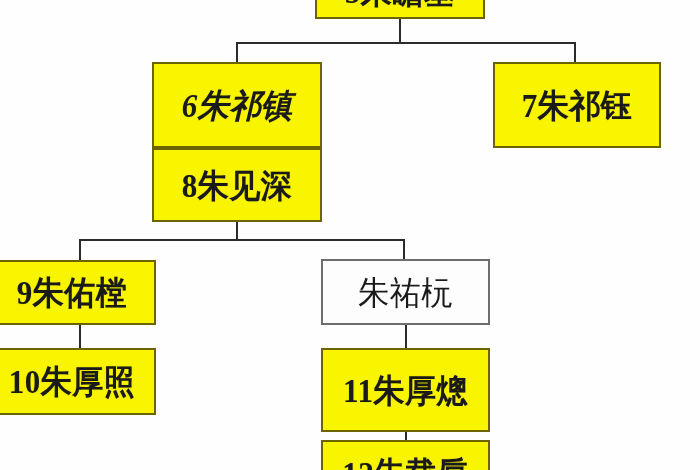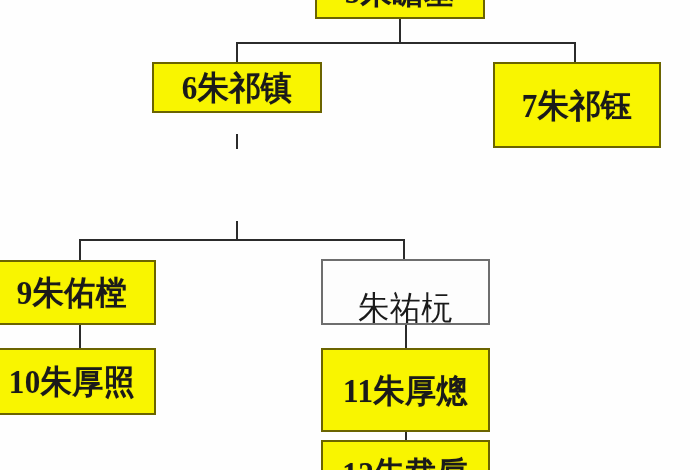--- a/index.html
+++ b/index.html
@@ -84,34 +84,37 @@
   <div class="line v" style="left:79px;  top:324px; height:25px;"></div>
 
   <div class="line v" style="left:405px; top:324px; height:25px;"></div>
 
   <div class="line v" style="left:405px; top:414px; height:26px;"></div>
 
   <div class="node emperor" style="left:315px; top:-36px; width:170px; height:55px;">
     <span class="label">5朱瞻基</span>
   </div>
 
-  <div class="node emperor" style="left:152px; top:62px; width:170px; height:51px;">
+  <div class="node emperor" style="left:152px; top:62px; width:170px; height:86px;font-style:italic;">
     <span class="label">6朱祁镇</span>
   </div>
 
   <div class="node emperor" style="left:493px; top:62px; width:168px; height:86px;">
     <span class="label">7朱祁钰</span>
   </div>
 
+  <div class="node emperor" style="left:152px; top:148px; width:170px; height:74px;">
+    <span class="label">8朱见深</span>
+  </div>
 
   <div class="node emperor" style="left:-12px; top:260px; width:168px; height:65px;">
     <span class="label">9朱佑樘</span>
   </div>
 
-  <div class="node prince" style="left:321px; top:259px; width:169px; height:66px;align-items:flex-end;">
+  <div class="node prince" style="left:321px; top:259px; width:169px; height:66px;">
     <span class="label">朱祐杬</span>
   </div>
 
   <div class="node emperor" style="left:-12px; top:348px; width:168px; height:67px;">
     <span class="label">10朱厚照</span>
   </div>
 
   <div class="node emperor" style="left:321px; top:348px; width:169px; height:84px;">
     <span class="label">11朱厚熜</span>
   </div>

